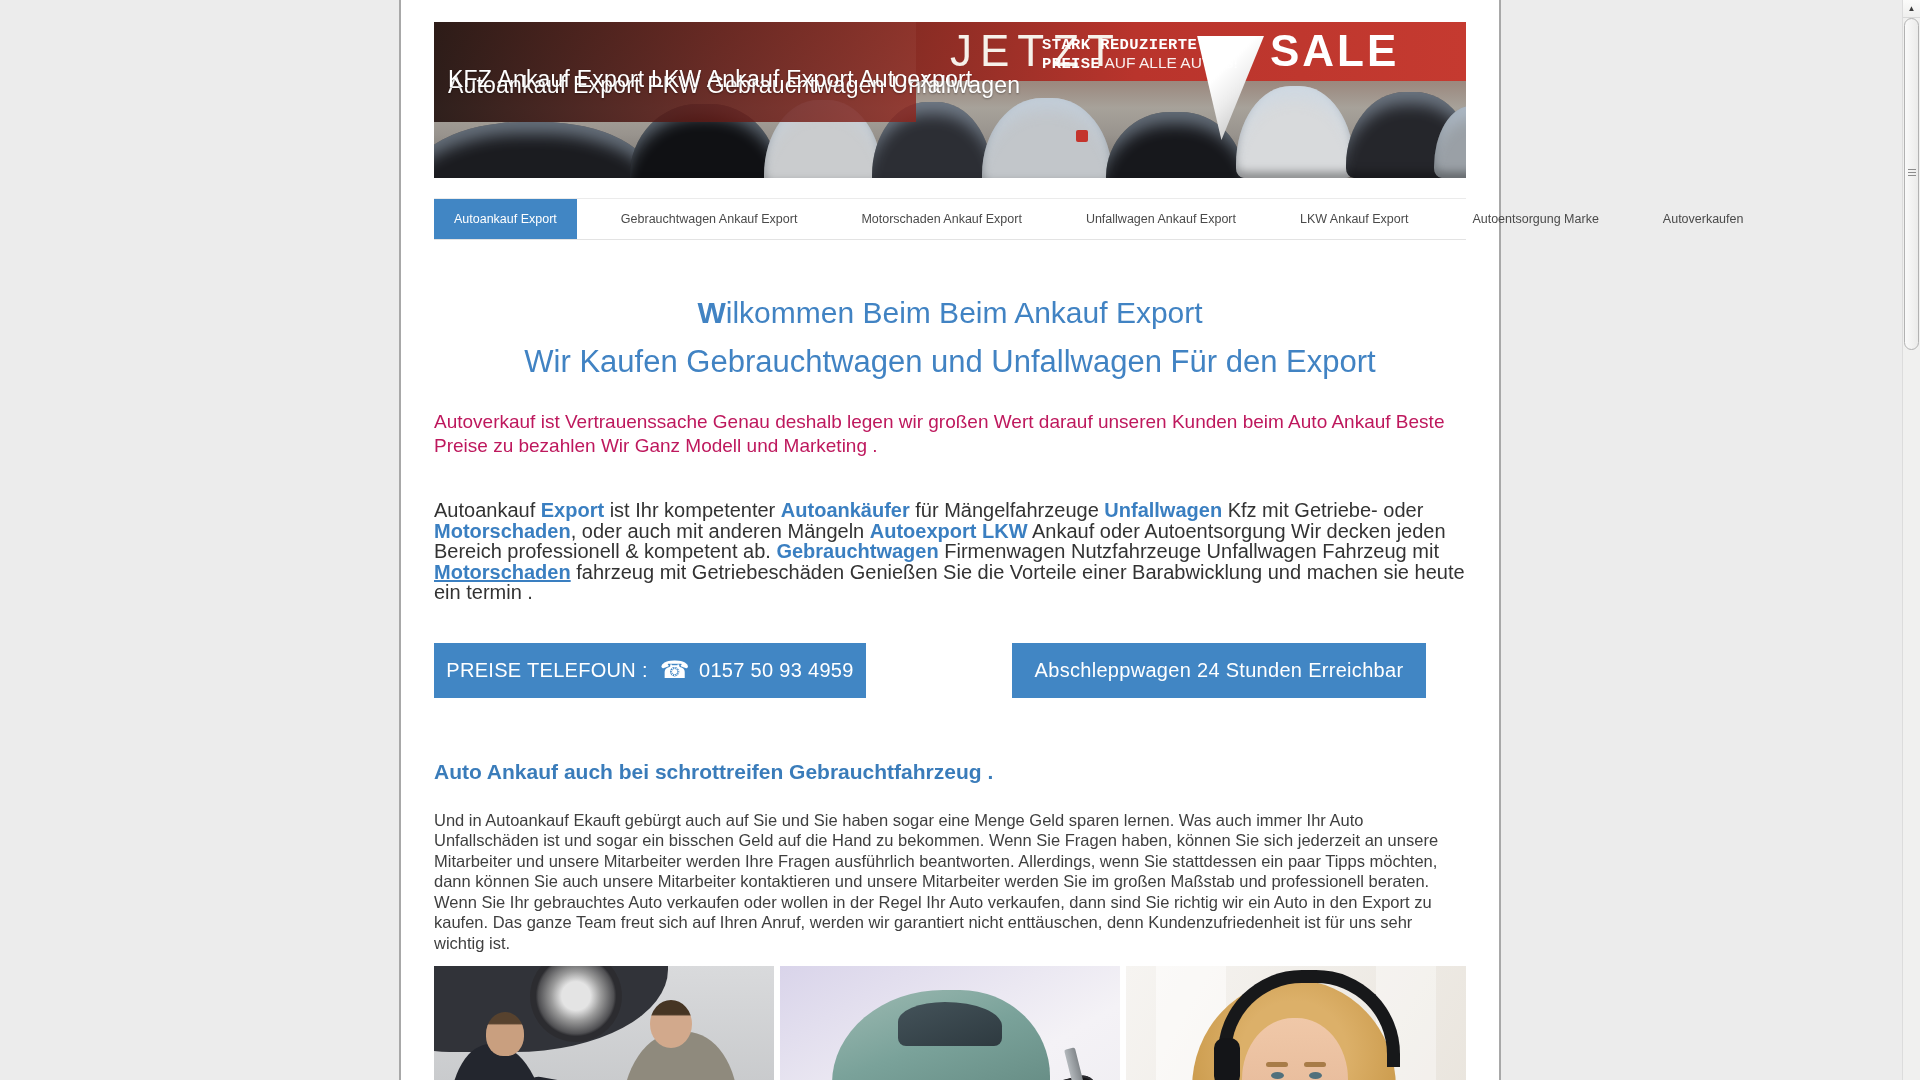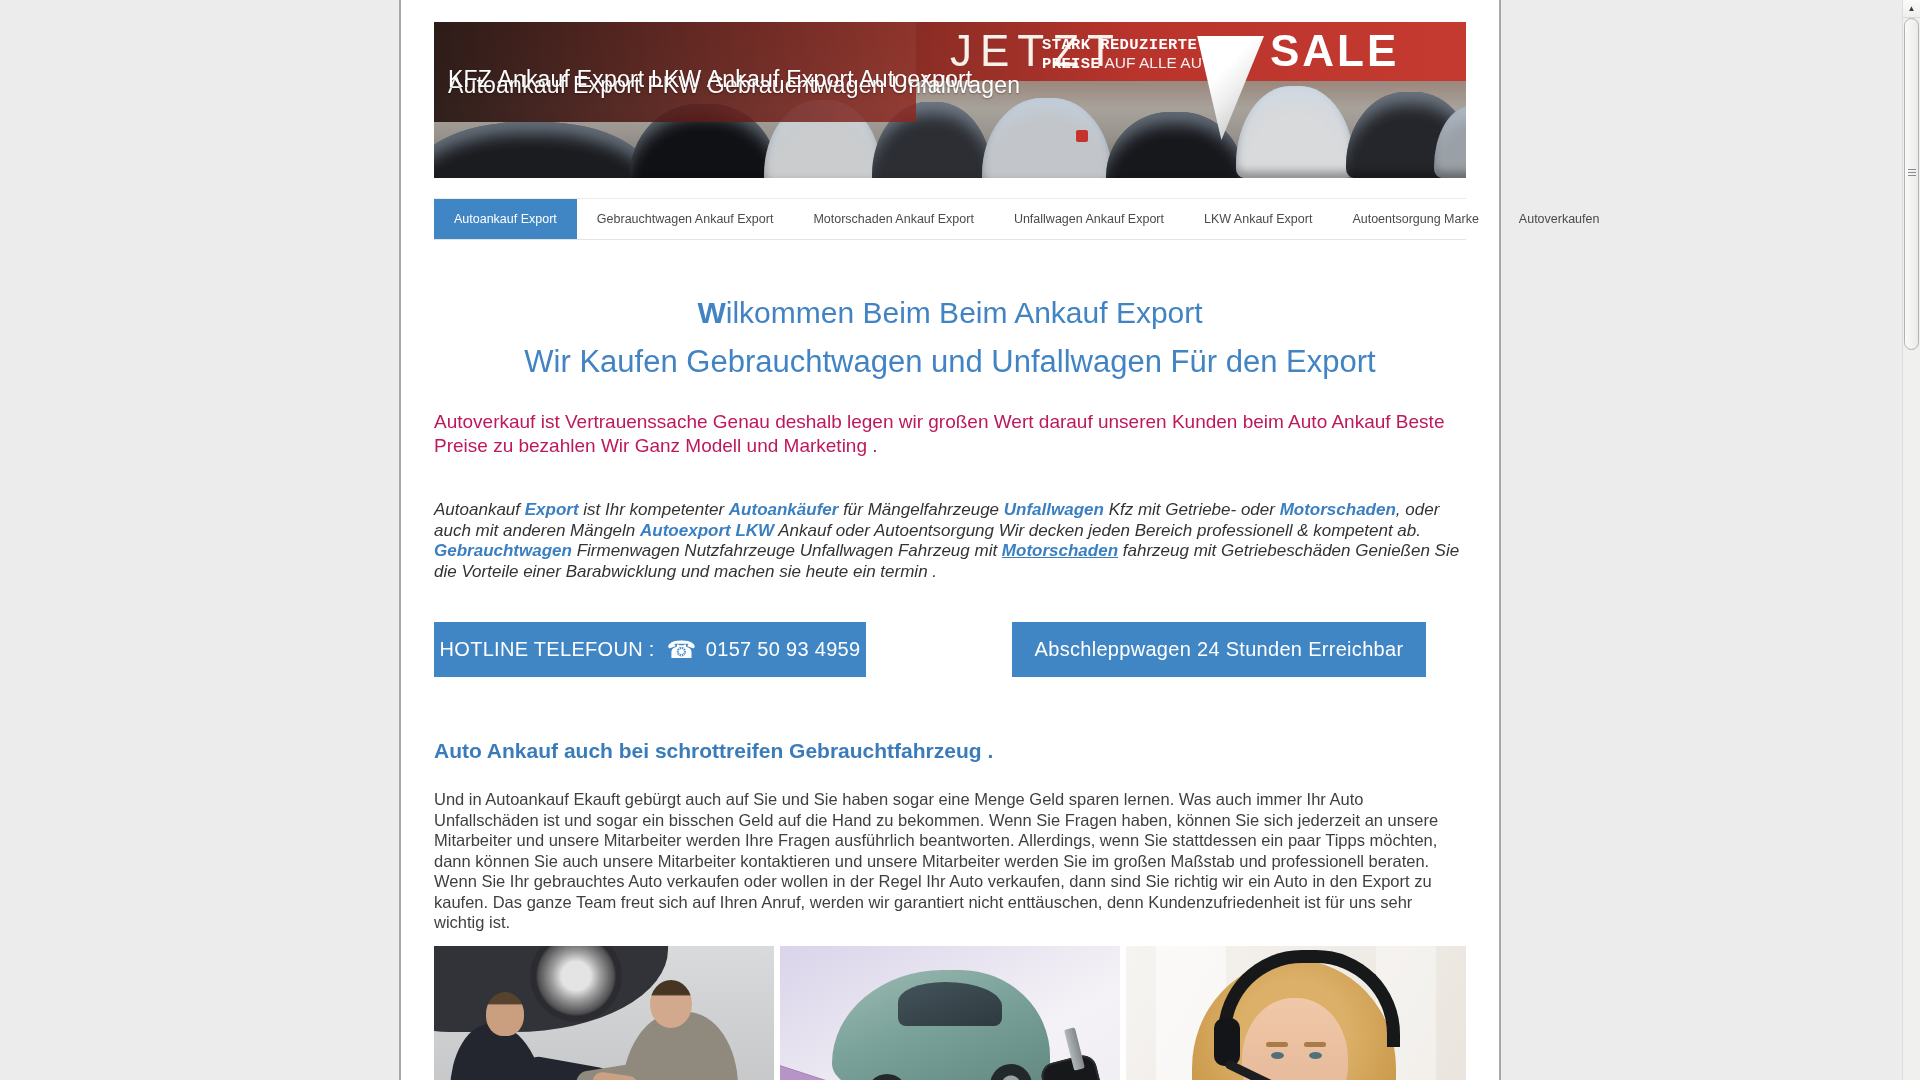--- a/index.html
+++ b/index.html
@@ -26,30 +26,30 @@
   .hl1{top:10px;margin-top:40px;}
   .hl2{top:44px;}
   .jetzt{position:absolute;left:516px;top:4px;z-index:4;color:#f6f1ea;font-size:44px;font-weight:300;letter-spacing:8px;white-space:nowrap;}
   .promo{position:absolute;left:608px;top:13px;z-index:4;color:#fff;font-size:15.5px;line-height:18px;white-space:nowrap;}
   .promo b{letter-spacing:.4px;font-family:Liberation Mono, monospace;}
   .promo .light{font-weight:300;opacity:.92;}
   .curl{position:absolute;left:754px;top:14px;width:76px;height:104px;z-index:3;background:linear-gradient(135deg,#ffffff 38%,#ececec 58%,#c9c9c9 82%,#b5b5b5);clip-path:polygon(12% 0,100% 0,44% 100%);filter:drop-shadow(2px 3px 3px rgba(0,0,0,.25));}
   .sale{position:absolute;left:836px;top:4px;z-index:4;color:#fff;font-size:44px;font-weight:700;letter-spacing:3px;}
 
   
-  .nav{display:flex;align-items:stretch;justify-content:space-between;height:42px;margin-top:20px;border-top:1px solid #ebebeb;border-bottom:1px solid #e3e3e3;font-size:12.5px;padding-right:28px;box-sizing:border-box;}
+  .nav{display:flex;align-items:stretch;justify-content:space-between;height:42px;margin-top:20px;border-top:1px solid #ebebeb;border-bottom:1px solid #e3e3e3;font-size:12.5px;padding-right:28px;box-sizing:border-box;gap:24px;}
   .nav-item{display:flex;align-items:center;padding:0 20px;color:#4a4a4a;cursor:pointer;white-space:nowrap;}
   .nav-item.active{background:#4186c4;color:#fff;padding:0 20px;}
 
   
   .h1a{margin-top:56px;text-align:center;color:#4183c3;font-size:30px;font-weight:400;}
   .h1a .lead{font-weight:700;}
   .h1b{margin-top:14px;text-align:center;color:#4183c3;font-size:31px;font-weight:400;}
   .intro{margin-top:30px;font-size:19px;line-height:24px;color:#be185d;}
-  .rich{margin-top:42px;font-size:17px;line-height:20.5px;color:#333;font-style:italic;}
+  .rich{margin-top:42px;font-size:20px;line-height:20.5px;color:#333;}
   .tlink{color:#3a7fc1;font-weight:700;text-decoration:none;cursor:pointer;}
   .tlink.u{text-decoration:underline;}
 
   
   .btn-row{margin-top:40px;display:flex;}
   .btn{height:55px;background:#4186c4;color:#fff;display:flex;align-items:center;justify-content:center;font-size:20px;cursor:pointer;letter-spacing:.3px;}
   .btn1{width:432px;}
   .btn2{width:414px;margin-left:146px;}
   .phone-ic{font-size:24px;margin:0 9px 0 12px;line-height:1;}
 
@@ -145,21 +145,21 @@
 
     <div class="h1a"><span class="lead">W</span><span>ilkommen Beim Beim Ankauf Export</span></div>
     <div class="h1b">Wir Kaufen Gebrauchtwagen und Unfallwagen Für den Export</div>
 
     <div class="intro">Autoverkauf ist Vertrauenssache  Genau deshalb legen wir großen Wert darauf unseren Kunden beim Auto Ankauf Beste Preise zu bezahlen Wir Ganz Modell und Marketing .</div>
 
     <div class="rich"><span>Autoankauf </span><a class="tlink">Export</a><span> ist Ihr kompetenter </span><a class="tlink">Autoankäufer</a><span> für Mängelfahrzeuge </span><a class="tlink">Unfallwagen</a><span> Kfz mit Getriebe- oder </span><a class="tlink">Motorschaden</a><span>, oder auch mit anderen Mängeln </span><a class="tlink">Autoexport LKW</a><span> Ankauf oder Autoentsorgung Wir decken jeden Bereich professionell &amp; kompetent ab. </span><a class="tlink">Gebrauchtwagen</a><span> Firmenwagen Nutzfahrzeuge Unfallwagen Fahrzeug mit </span><a class="tlink u">Motorschaden</a><span> fahrzeug mit Getriebeschäden Genießen Sie die Vorteile einer Barabwicklung und machen sie heute ein termin .</span></div>
 
     <div class="btn-row">
       <div class="btn btn1">
-        <span>HOTLINE TELEFOUN :</span>
+        <span>PREISE TELEFOUN :</span>
         <span class="phone-ic">☎</span>
         <span>0157 50 93 4959</span>
       </div>
       <div class="btn btn2">Abschleppwagen 24 Stunden Erreichbar</div>
     </div>
 
     <div class="subhead">Auto Ankauf auch bei schrottreifen Gebrauchtfahrzeug .</div>
 
     <div class="bodypara">Und in Autoankauf Ekauft gebürgt auch auf Sie und Sie haben sogar eine Menge Geld sparen lernen. Was auch immer Ihr Auto Unfallschäden ist und sogar ein bisschen Geld auf die Hand zu bekommen. Wenn Sie Fragen haben, können Sie sich jederzeit an unsere Mitarbeiter und unsere Mitarbeiter werden Ihre Fragen ausführlich beantworten. Allerdings, wenn Sie stattdessen ein paar Tipps möchten, dann können Sie auch unsere Mitarbeiter kontaktieren und unsere Mitarbeiter werden Sie im großen Maßstab und professionell beraten. Wenn Sie Ihr gebrauchtes Auto verkaufen oder wollen in der Regel Ihr Auto verkaufen, dann sind Sie richtig wir ein Auto in den Export zu kaufen. Das ganze Team freut sich auf Ihren Anruf, werden wir garantiert nicht enttäuschen, denn Kundenzufriedenheit ist für uns sehr wichtig ist.</div>
 

